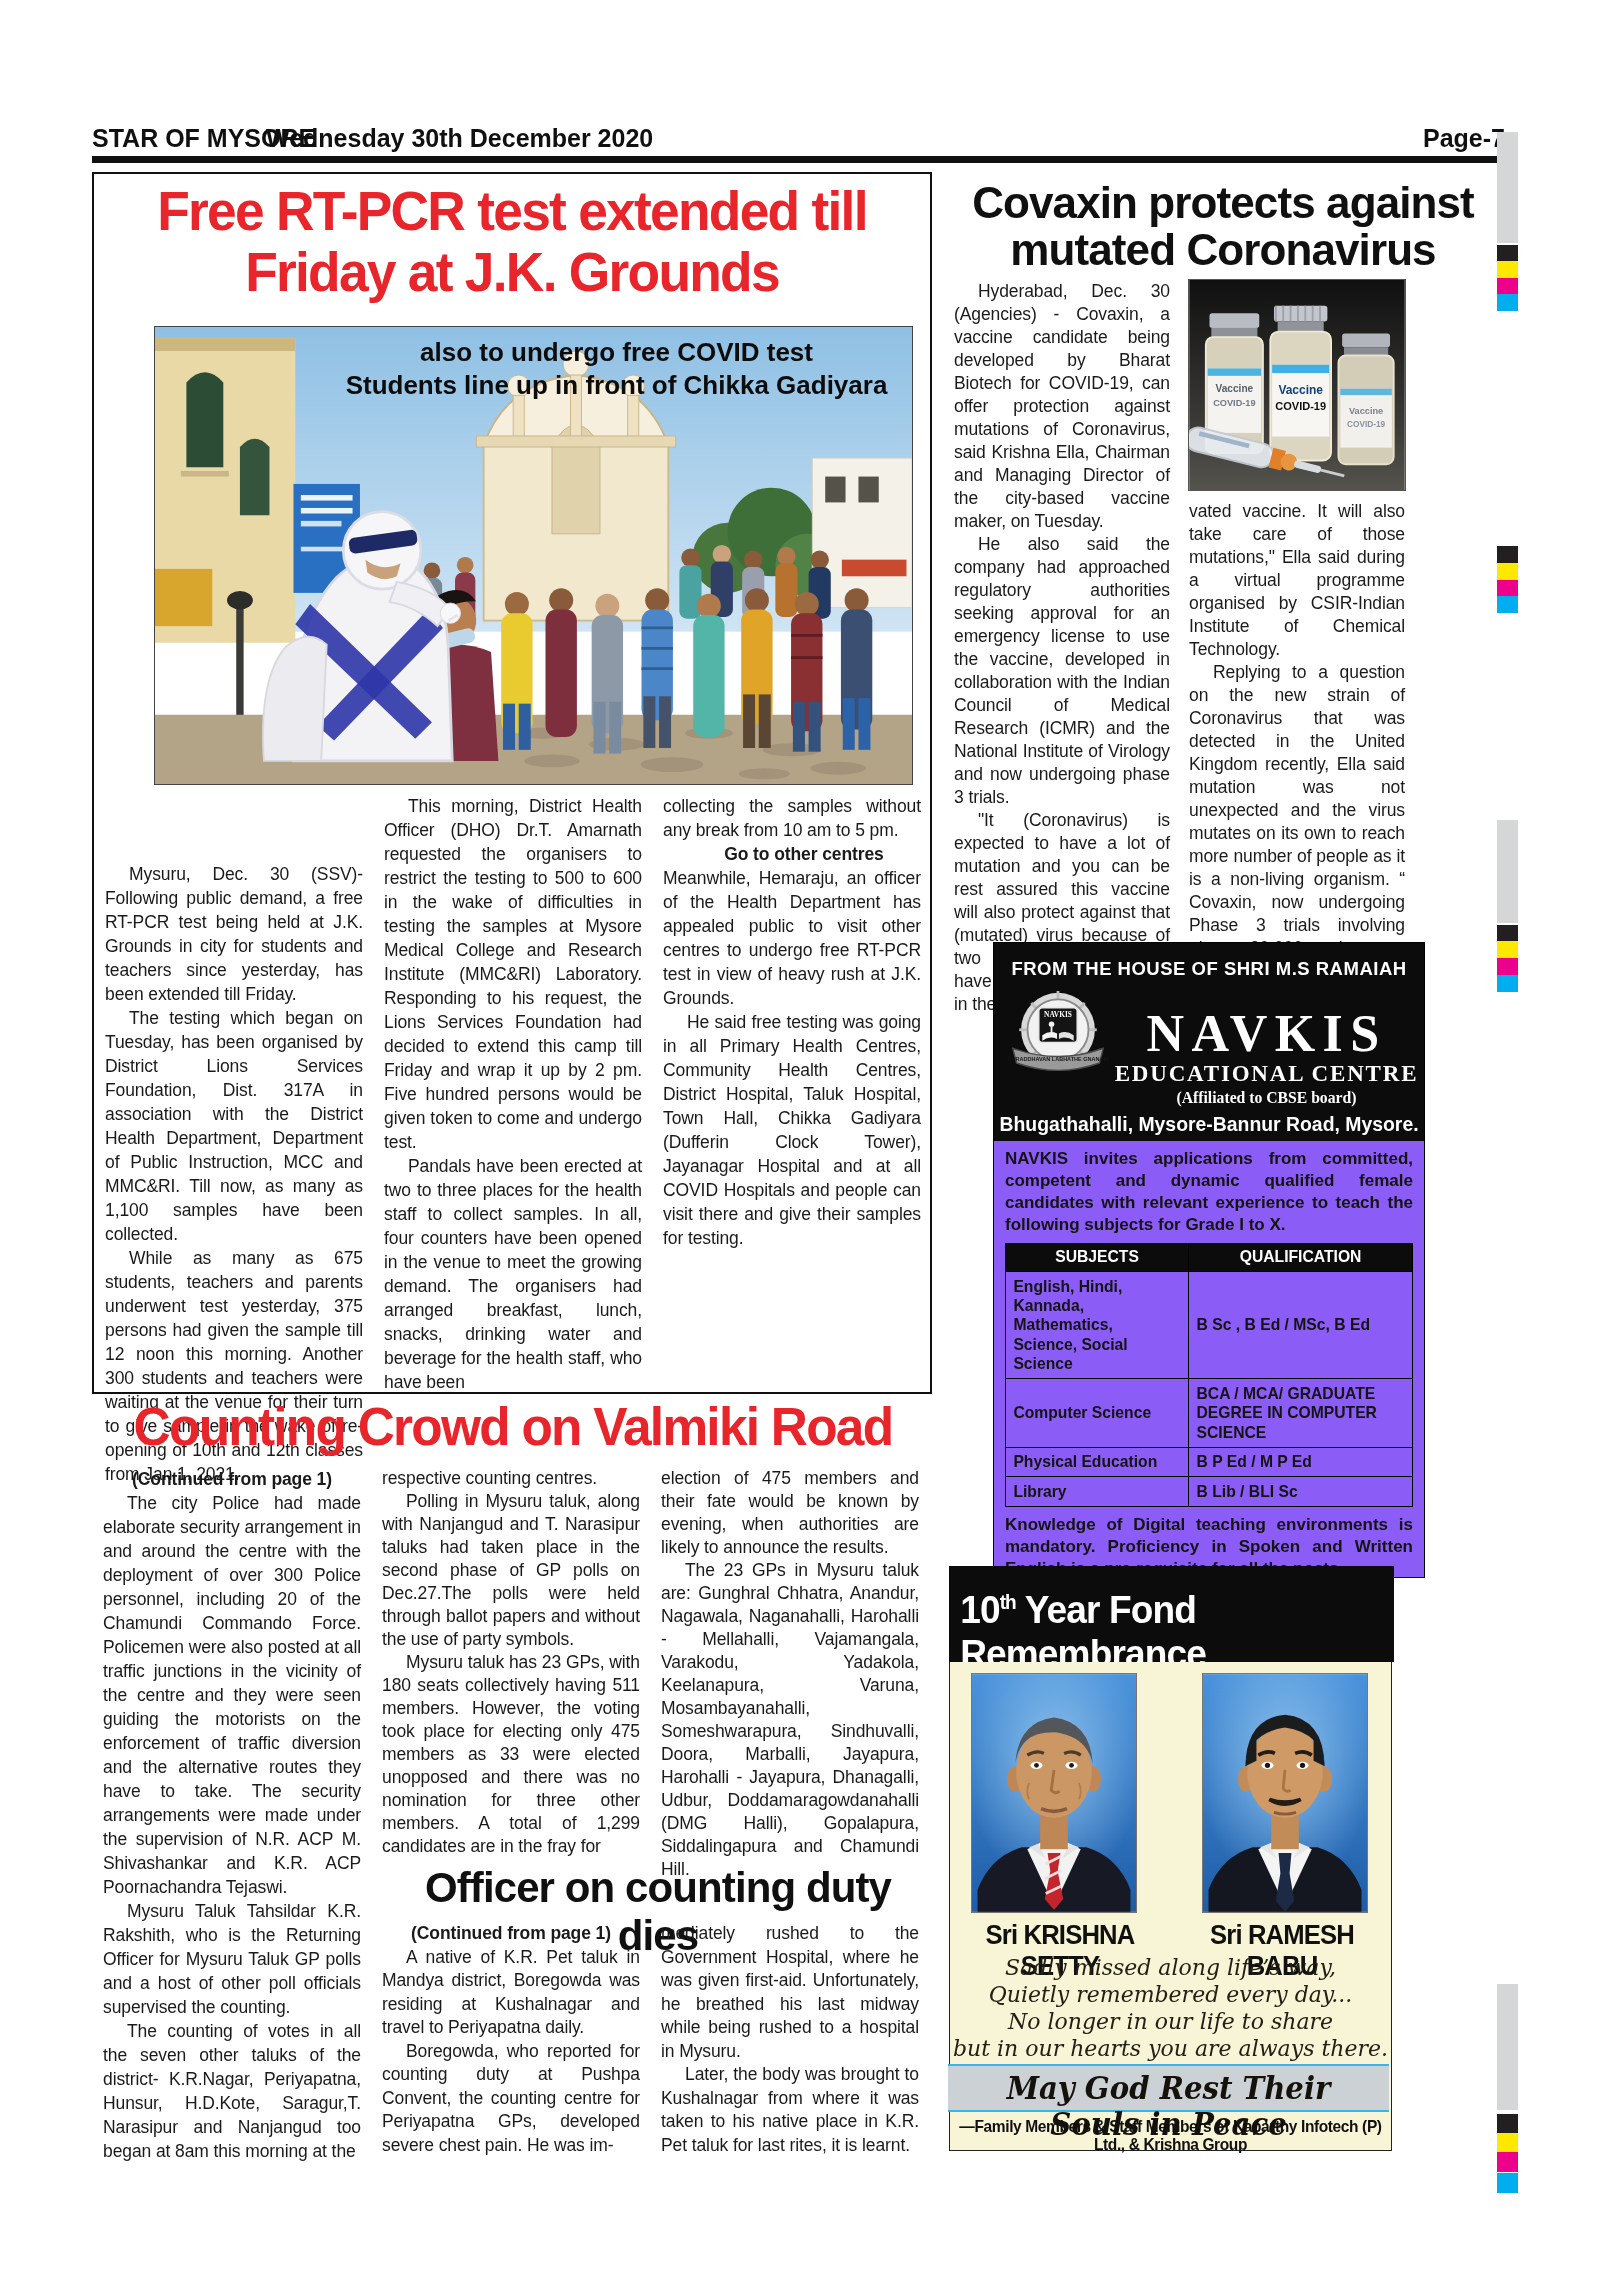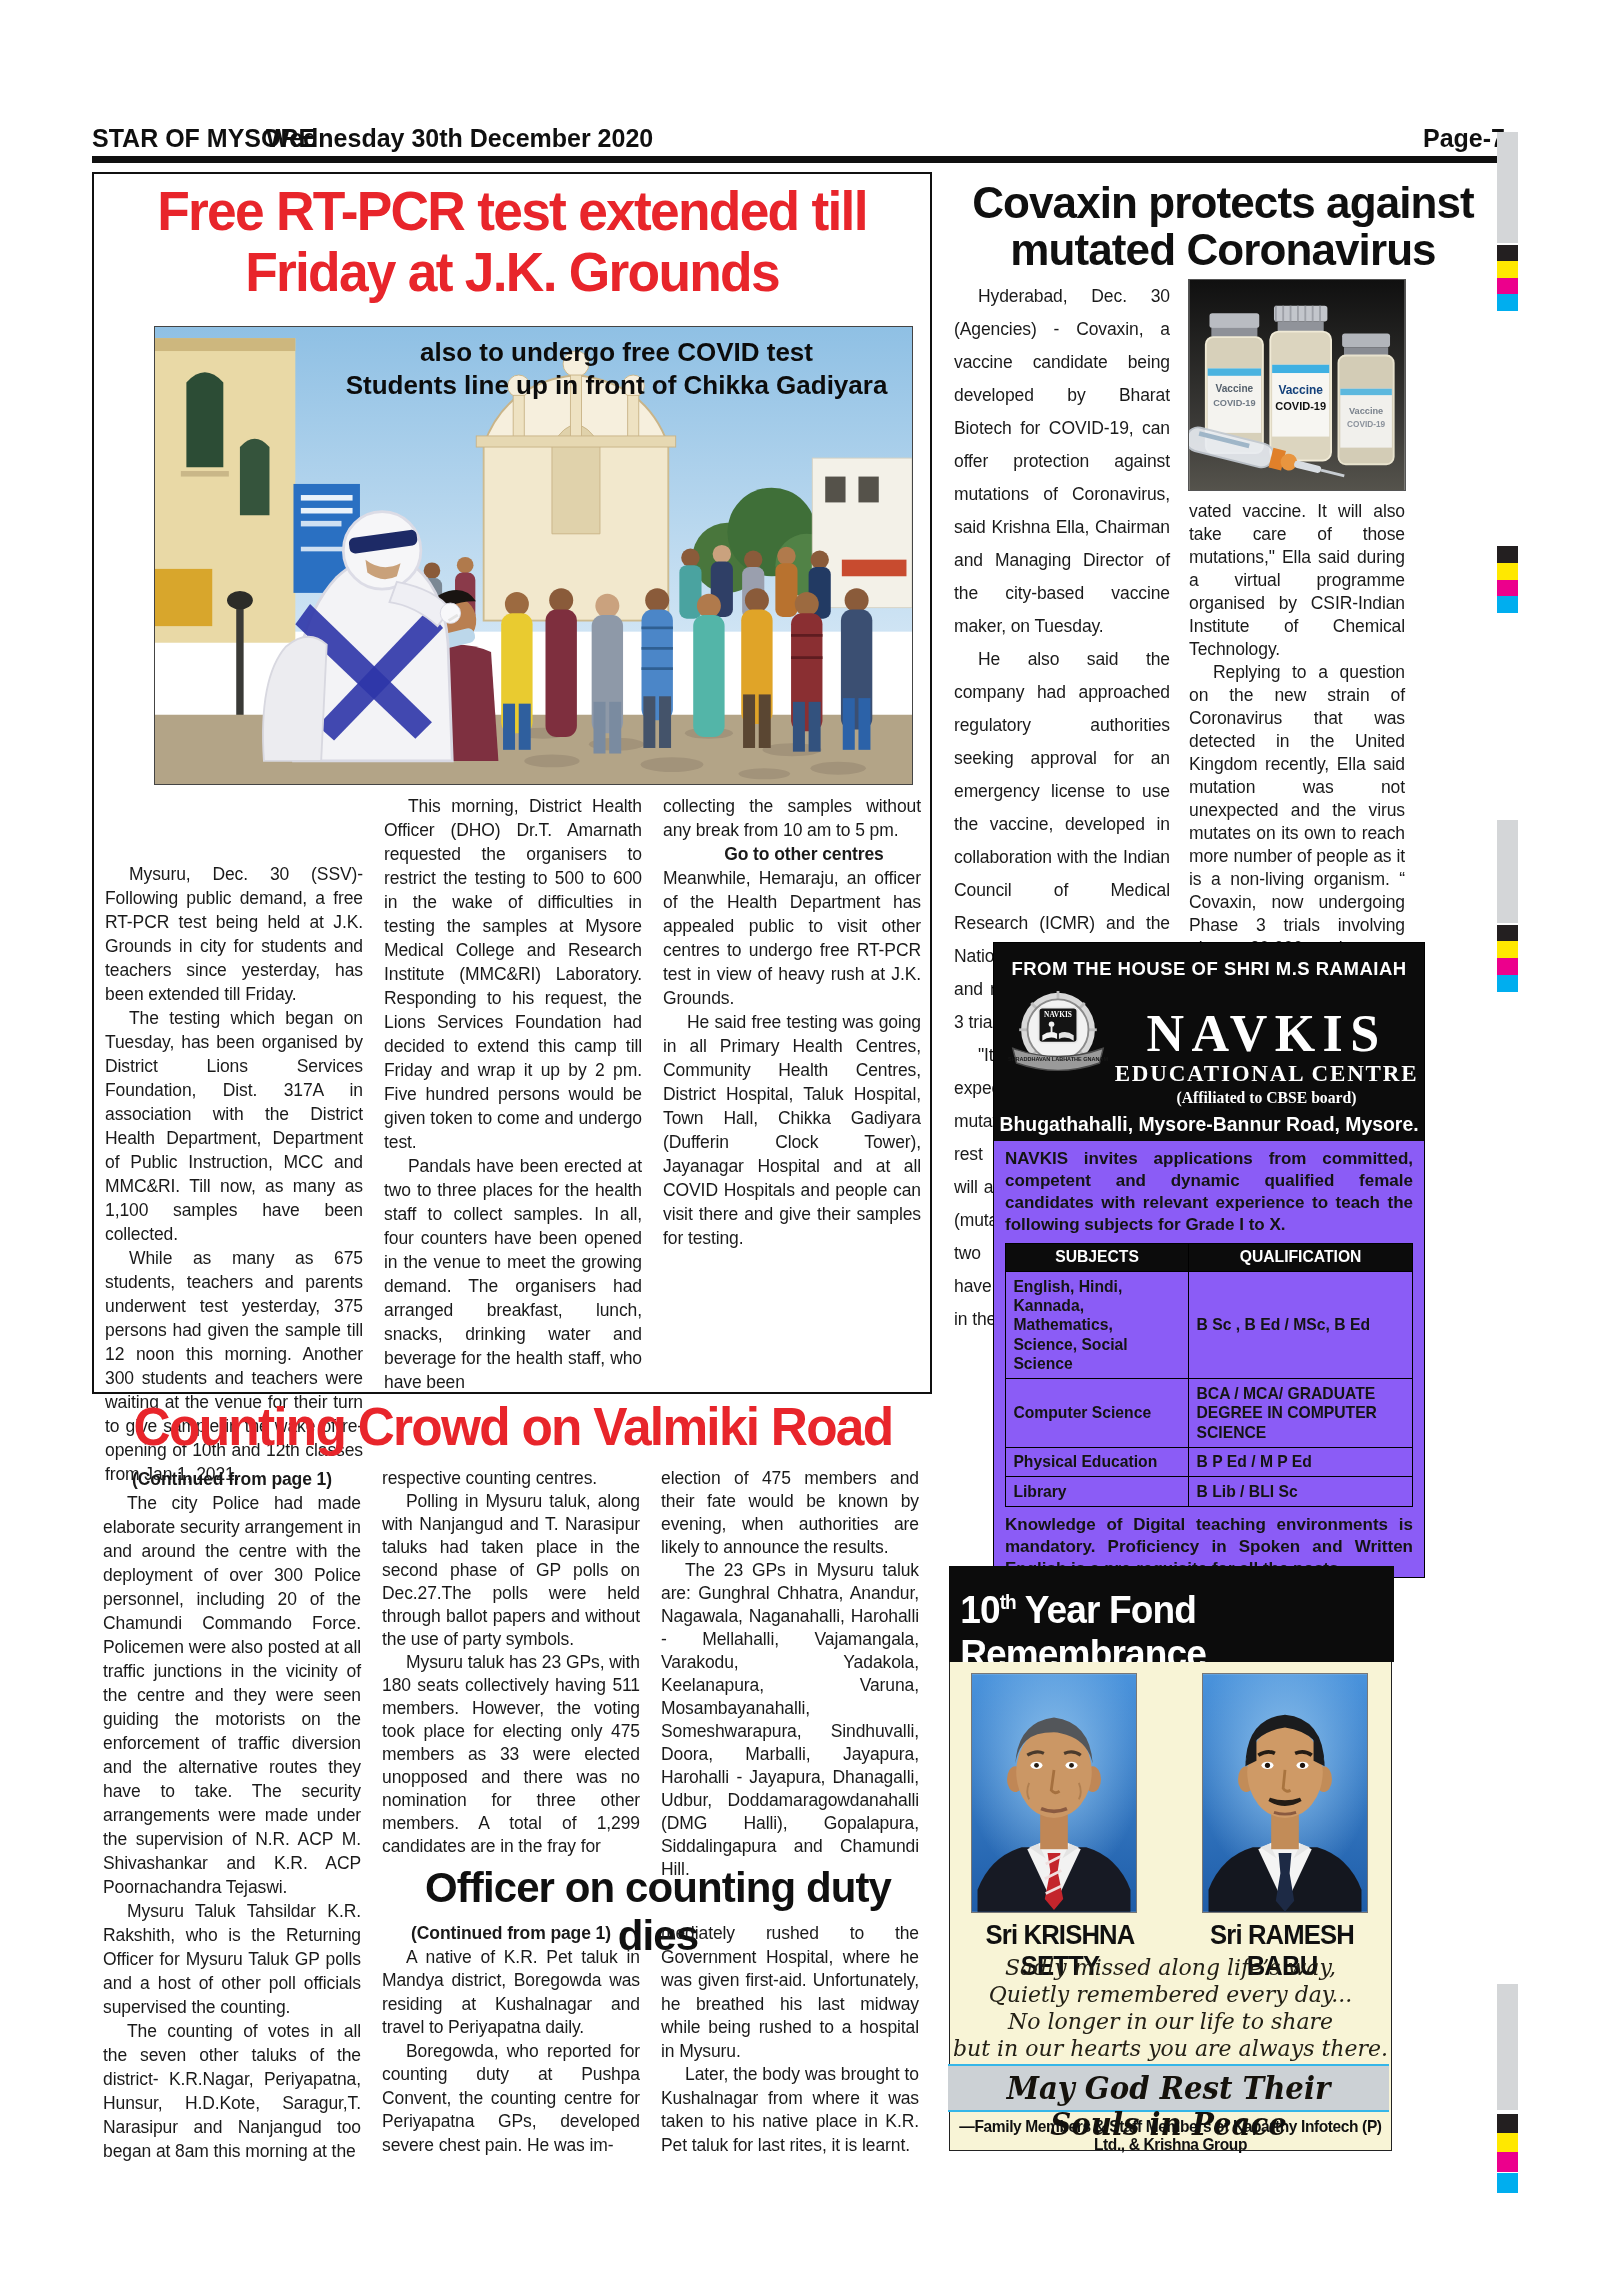--- a/index.html
+++ b/index.html
@@ -279,21 +279,21 @@
           <p>Meanwhile, Hemaraju, an officer of the Health Department has appealed public to visit other centres to undergo free RT-PCR test in view of heavy rush at J.K. Grounds.</p>
           <p>He said free testing was going in all Primary Health Centres, Community Health Centres, District Hospital, Taluk Hospital, Town Hall, Chikka Gadiyara (Dufferin Clock Tower), Jayanagar Hospital and at all COVID Hospitals and people can visit there and give their samples for testing.</p>
         </div>
     </div>
   </div>
 
   <div class="abs blk-head" style="left:949px;top:179px;width:548px;font-size:44px;line-height:47px;">
     <div>Covaxin protects against</div>
     <div>mutated Coronavirus</div>
   </div>
-  <div class="col" style="left:954px;top:280px;width:216px;line-height:33px;">
+  <div class="col" style="left:954px;top:280px;width:216px;line-height:23px;">
       <p>Hyderabad, Dec. 30 (Agencies) - Covaxin, a vaccine candidate being developed by Bharat Biotech for COVID-19, can offer protection against mutations of Coronavirus, said Krishna Ella, Chairman and Managing Director of the city-based vaccine maker, on Tuesday.</p>
       <p>He also said the company had approached regulatory authorities seeking approval for an emergency license to use the vaccine, developed in collaboration with the Indian Council of Medical Research (ICMR) and the National Institute of Virology and now undergoing phase 3 trials.</p>
       <p>"It (Coronavirus) is expected to have a lot of mutation and you can be rest assured this vaccine will also protect against that (mutated) virus because of two hypotheses... So you have these two components in the inacti-</p>
     </div>
 
   <div class="abs" style="left:1189px;top:280px;width:216px;height:210px;outline:0.9px solid #555;">
     <svg width="216" height="210" viewBox="0 0 234 228">
       <defs>
         <linearGradient id="vbg" x1="0" y1="0" x2="0" y2="1">
           <stop offset="0" stop-color="#101010"></stop>

